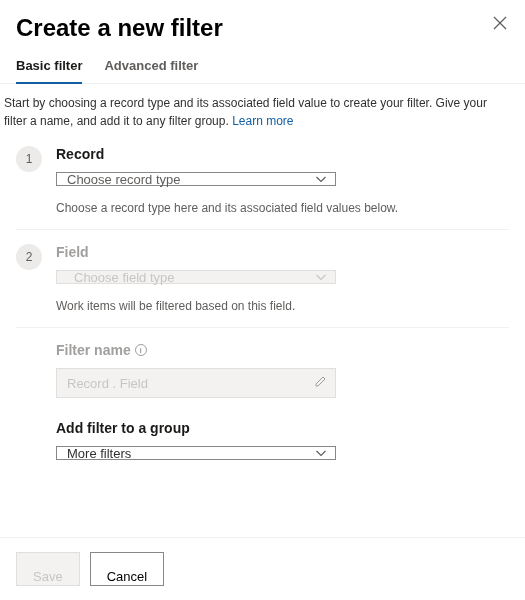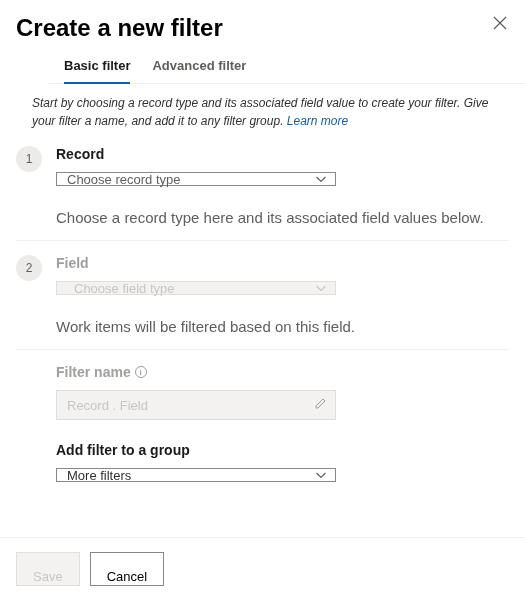--- a/index.html
+++ b/index.html
@@ -34,21 +34,20 @@
     height: 18px;
     display: flex;
     align-items: center;
     justify-content: center;
   }
   .tabs {
     display: flex;
     gap: 22px;
     padding: 0 16px;
     border-bottom: 1px solid #f1f1f1;
-    margin-left: 48px;
   }
   .tab {
     background: none;
     border: none;
     padding: 8px 0 10px 0;
     font-size: 13px;
     font-family: inherit;
     color: #605e5c;
     cursor: pointer;
     position: relative;
@@ -59,25 +58,24 @@
     font-weight: 600;
   }
   .tab.active::after {
     content: "";
     position: absolute;
     left: 0; right: 0; bottom: -1px;
     height: 2px;
     background: #115ea3;
   }
   .intro {
-    padding: 10px 16px 16px 32px;
+    padding: 10px 16px 16px 4px;
     font-size: 12px;
     line-height: 1.5;
     color: #323130;
-    font-style: italic;
   }
   .link {
     color: #115ea3;
     text-decoration: none;
     cursor: pointer;
   }
   .steps {
     padding: 0 16px;
     flex: 1;
     overflow: auto;
@@ -138,23 +136,23 @@
   .chevron {
     position: absolute;
     right: 8px;
     top: 50%;
     transform: translateY(-50%);
     color: #605e5c;
     pointer-events: none;
   }
   .select-box.disabled .chevron { color: #c8c6c4; }
   .caption {
-    font-size: 15px;
-    color: #605e5c;
-    margin-top: 23px;
+    font-size: 12px;
+    color: #605e5c;
+    margin-top: 15px;
   }
   .indent-block {
     padding-left: 40px;
   }
   .filtername-label {
     font-size: 14px;
     font-weight: 600;
     color: #a19f9d;
     margin-bottom: 10px;
     display: flex;

